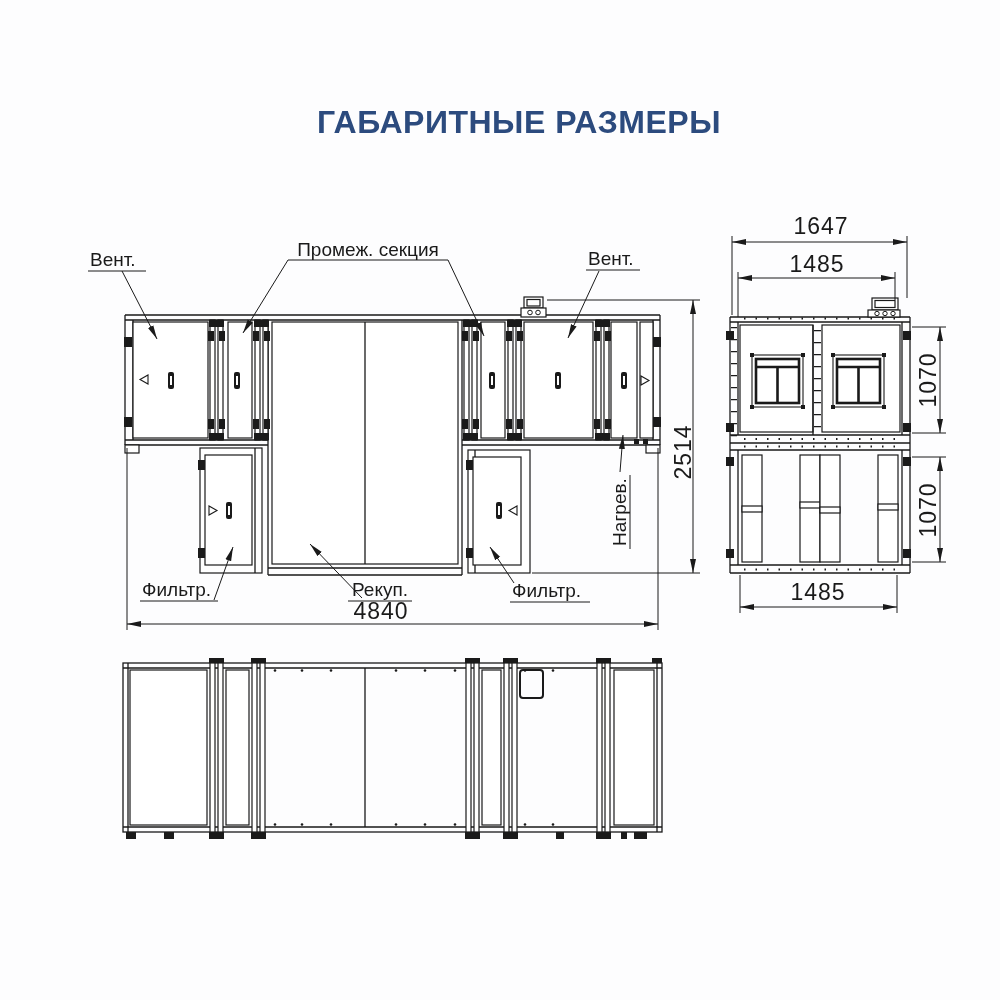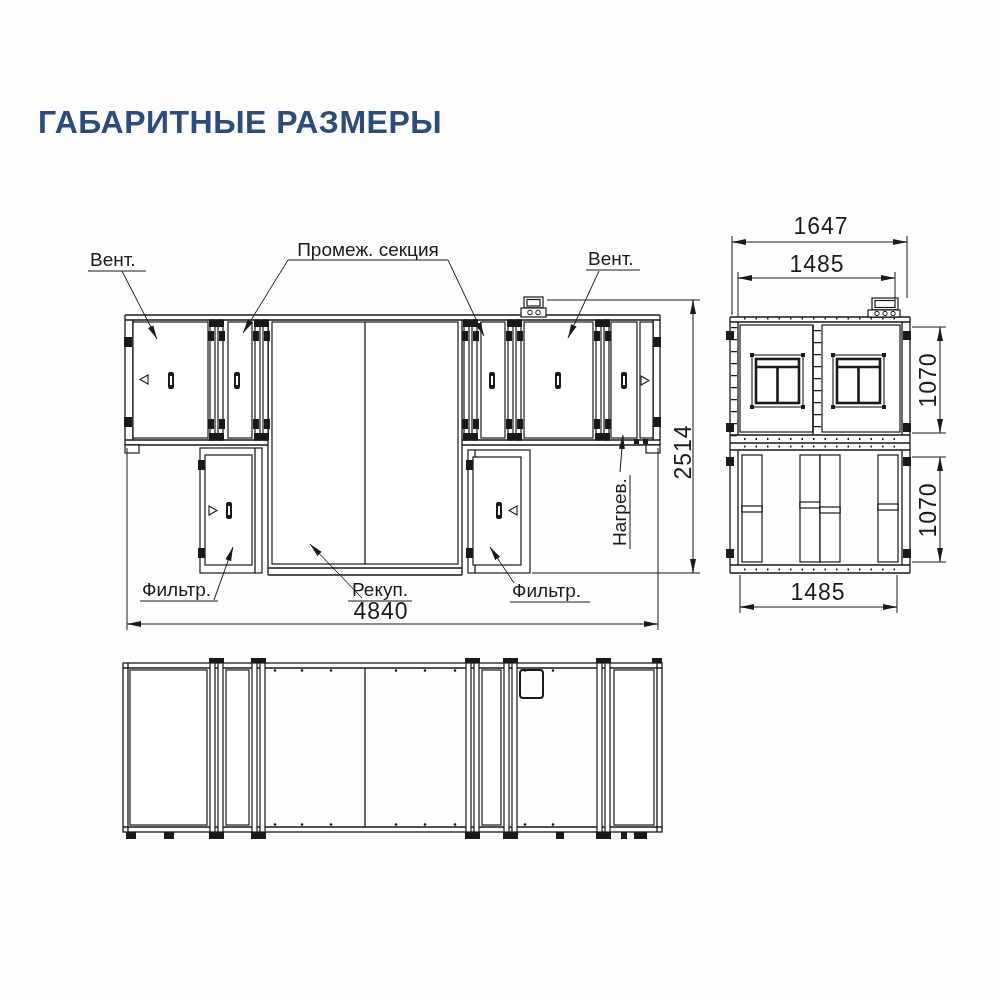--- a/index.html
+++ b/index.html
@@ -1,17 +1,17 @@
 <!DOCTYPE html>
 <html><head>
 <meta charset="utf-8">
 <style>
   html,body{margin:0;padding:0;background:#fdfdfe;width:1000px;height:1000px;overflow:hidden;}
   .page{position:relative;width:1000px;height:1000px;font-family:"Liberation Sans",sans-serif;}
-  .title{position:absolute;top:106px;left:0;width:1000px;margin:0;
+  .title{position:absolute;top:106px;left:0;width:1000px;margin:0;text-align:center;
          padding-left:38px;box-sizing:border-box;
          font:700 32px/1 "Liberation Sans",sans-serif;color:#2C4B7E;letter-spacing:.5px;}
   svg{position:absolute;left:0;top:0;}
   .ln{stroke:#1a1a1a;stroke-width:1.3;fill:none;}
   .pn{fill:#ffffff;stroke:#1a1a1a;stroke-width:1.2;}
   .blk{fill:#1a1a1a;stroke:none;}
   .dim{stroke:#1a1a1a;stroke-width:1;fill:none;}
   .dimarr{stroke:#1a1a1a;stroke-width:1;fill:none;marker-end:url(#arr);}
   .rivets{stroke:#1a1a1a;stroke-width:2;fill:none;stroke-dasharray:1.5 10;}
   .rung{stroke:#1a1a1a;stroke-width:7;fill:none;stroke-dasharray:1.2 10.8;}

